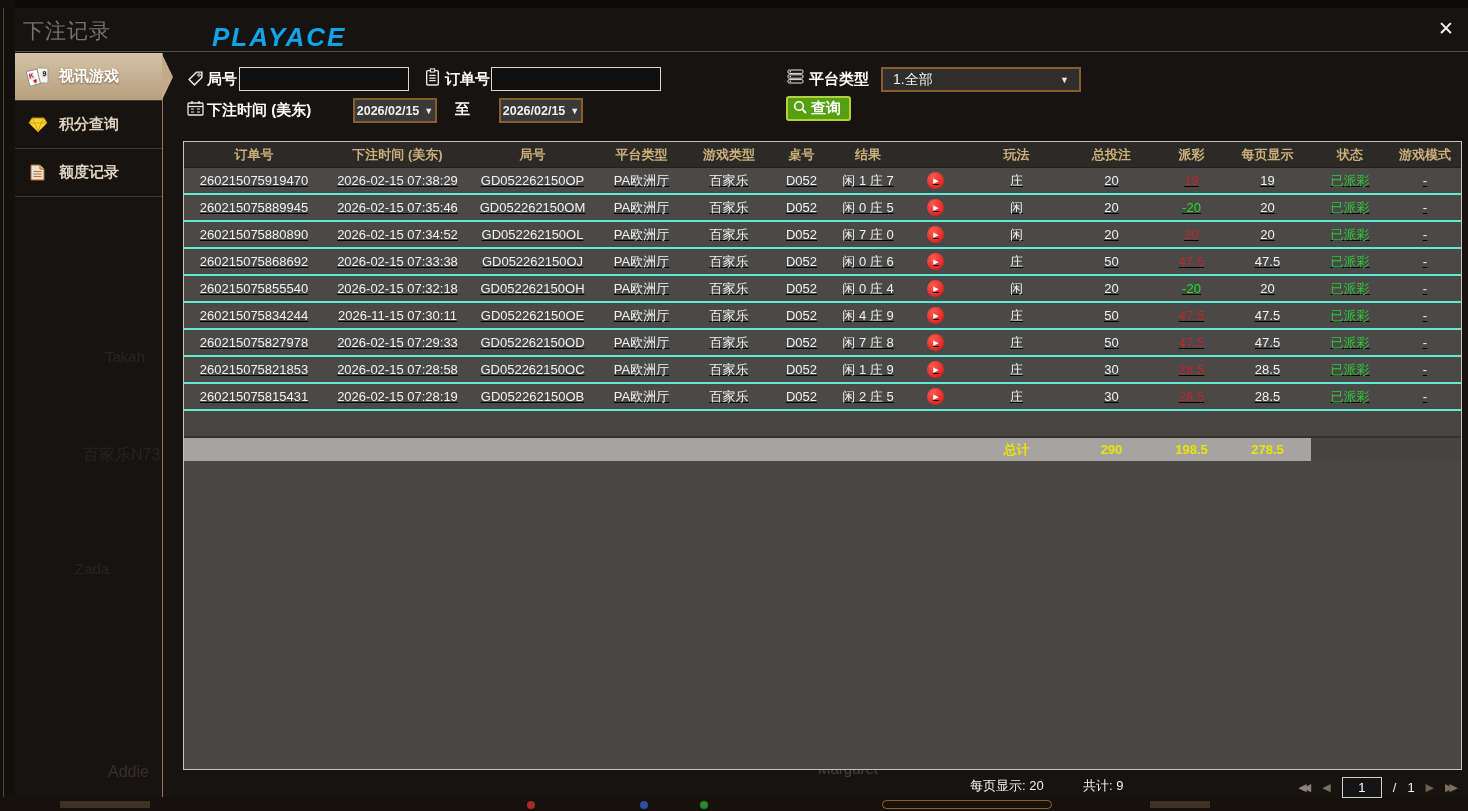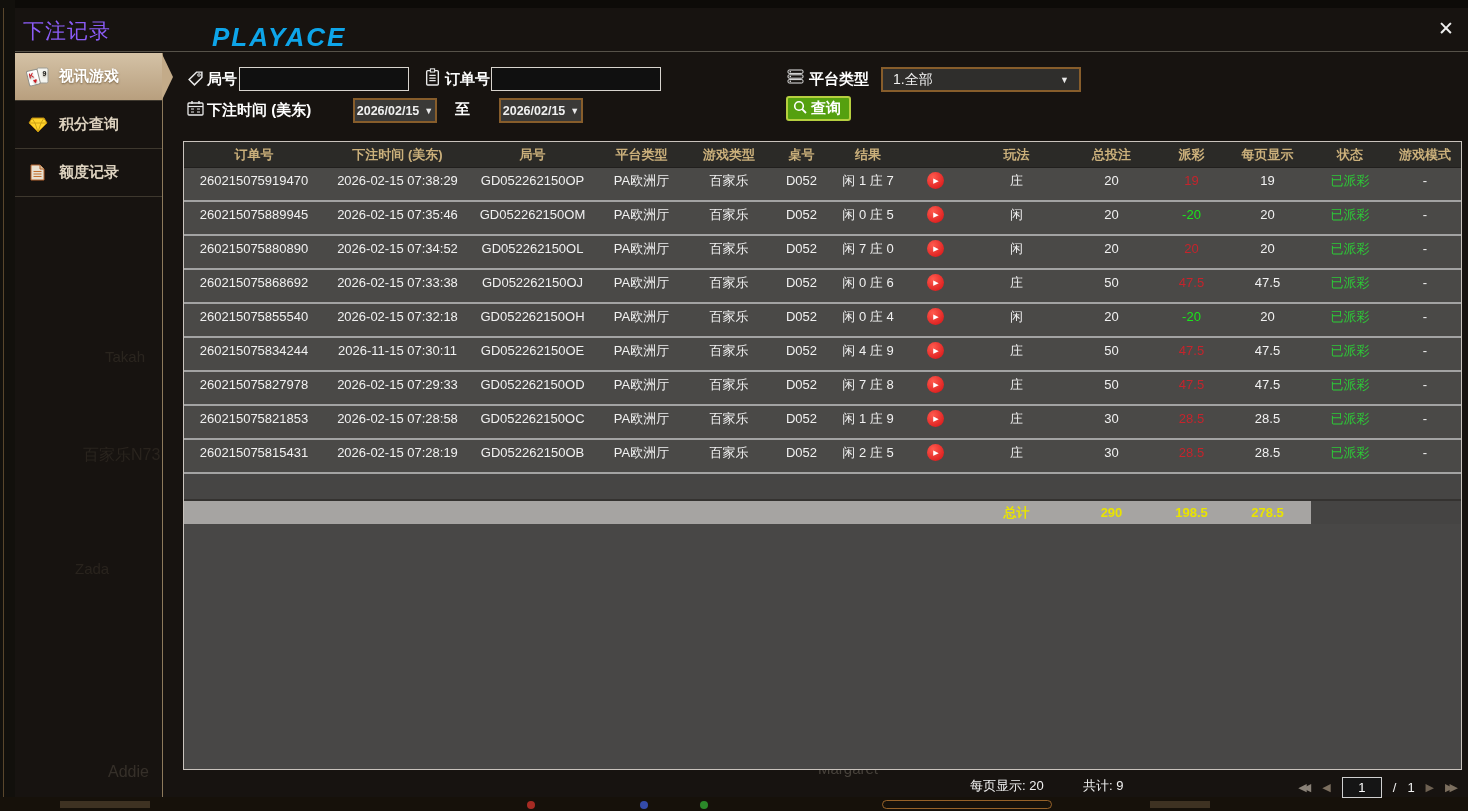--- a/index.html
+++ b/index.html
@@ -13,21 +13,21 @@
   .bottom-strip { position:absolute; left:0; top:797px; width:1468px; height:14px; background:#16110a; }
   .dot { position:absolute; top:4px; width:8px; height:8px; border-radius:50%; opacity:.85; }
   .pill { position:absolute; top:3px; width:170px; height:9px; border:1px solid #b5762f; border-radius:5px; opacity:.8; }
   .bar  { position:absolute; top:4px; height:7px; background:#5a4a32; opacity:.6; }
 
   
   .dialog { position:absolute; left:15px; top:8px; width:1453px; height:789px; background:#171310; }
   .hint-text { position:absolute; z-index:0; color:#3b342b; }
 
   .titlebar { position:absolute; left:0; top:0; width:100%; height:44px; border-bottom:1px solid #565249; z-index:3; }
-  .title { position:absolute; left:8px; top:9px; font-size:21px; color:#8b5cf6; letter-spacing:1px; }
+  .title { position:absolute; left:8px; top:9px; font-size:21px; color:#737373; letter-spacing:1px; }
   .close { position:absolute; right:14px; top:9px; font-size:19px; color:#f0f0f0; cursor:pointer; }
 
   
   .sidebar { position:absolute; left:0; top:45px; width:148px; bottom:0; border-right:1px solid #8d7a5c; z-index:2; }
   .side-item { position:relative; height:48px; display:flex; align-items:center; gap:9px; padding-left:10px;
                border-bottom:1px solid #3e382e; font-size:15px; font-weight:bold; color:#ddd2bf; cursor:pointer; }
   .side-item .ic { width:25px; display:flex; justify-content:center; }
   .side-item.active { background:linear-gradient(#d4c2a6,#b89f7e); color:#fff; text-shadow:0 1px 2px rgba(60,40,10,.55); }
   .side-item.active::after { content:""; position:absolute; right:-11px; top:1px; border-top:23px solid transparent;
                border-bottom:23px solid transparent; border-left:11px solid #c3ab89; }
@@ -46,21 +46,21 @@
   .search-btn { position:absolute; left:771px; top:88px; height:25px; padding:0 8px 0 5px; background:#55a00f;
                 border:2px solid #b6cf3f; border-radius:3px; color:#fff; font-size:15px; font-weight:bold;
                 display:flex; align-items:center; gap:3px; z-index:2; cursor:pointer; }
 
   
   .tablewrap { position:absolute; left:168px; top:133px; width:1279px; height:629px;
                background:#484746; border:1px solid #c9c3bd; z-index:2; }
   .tr { display:flex; width:1277px; }
   .thead { height:26px; background:#2b2a27; border-bottom:1px solid #211f1d; }
   .thead .td { color:#cbb07b; font-weight:bold; font-size:13px; line-height:25px; }
-  .row { height:34px; background:#4a4947; border-bottom:2px solid #a3a3a3; }
+  .row { height:27px; background:#4a4947; border-bottom:2px solid #5eead4;text-decoration:underline; }
   .td { flex:none; text-align:center; font-size:13px; color:#f1f1f1; line-height:25px; white-space:nowrap; overflow:hidden; }
   .c-order{width:140px}.c-time{width:147px}.c-round{width:123px}.c-platform{width:95px}.c-game{width:80px}
   .c-tableno{width:65px}.c-result{width:68px}.c-play{width:67px}.c-ptype{width:95px}.c-bet{width:95px}
   .c-payout{width:65px}.c-valid{width:87px}.c-status{width:78px}.c-mode{width:72px}
   .red{color:#c5242c}.green{color:#1be51b}
   .row .c-status{color:#2dc937}
   .play-wrap{display:flex;justify-content:center;align-items:center;height:25px}
   .play-btn{width:17px;height:17px;border-radius:50%;background:radial-gradient(circle at 35% 30%,#ff5a4e,#d40f12);
             display:flex;align-items:center;justify-content:center;cursor:pointer;}
   .play-btn span{color:#fff;font-size:7px;margin-left:1px}

